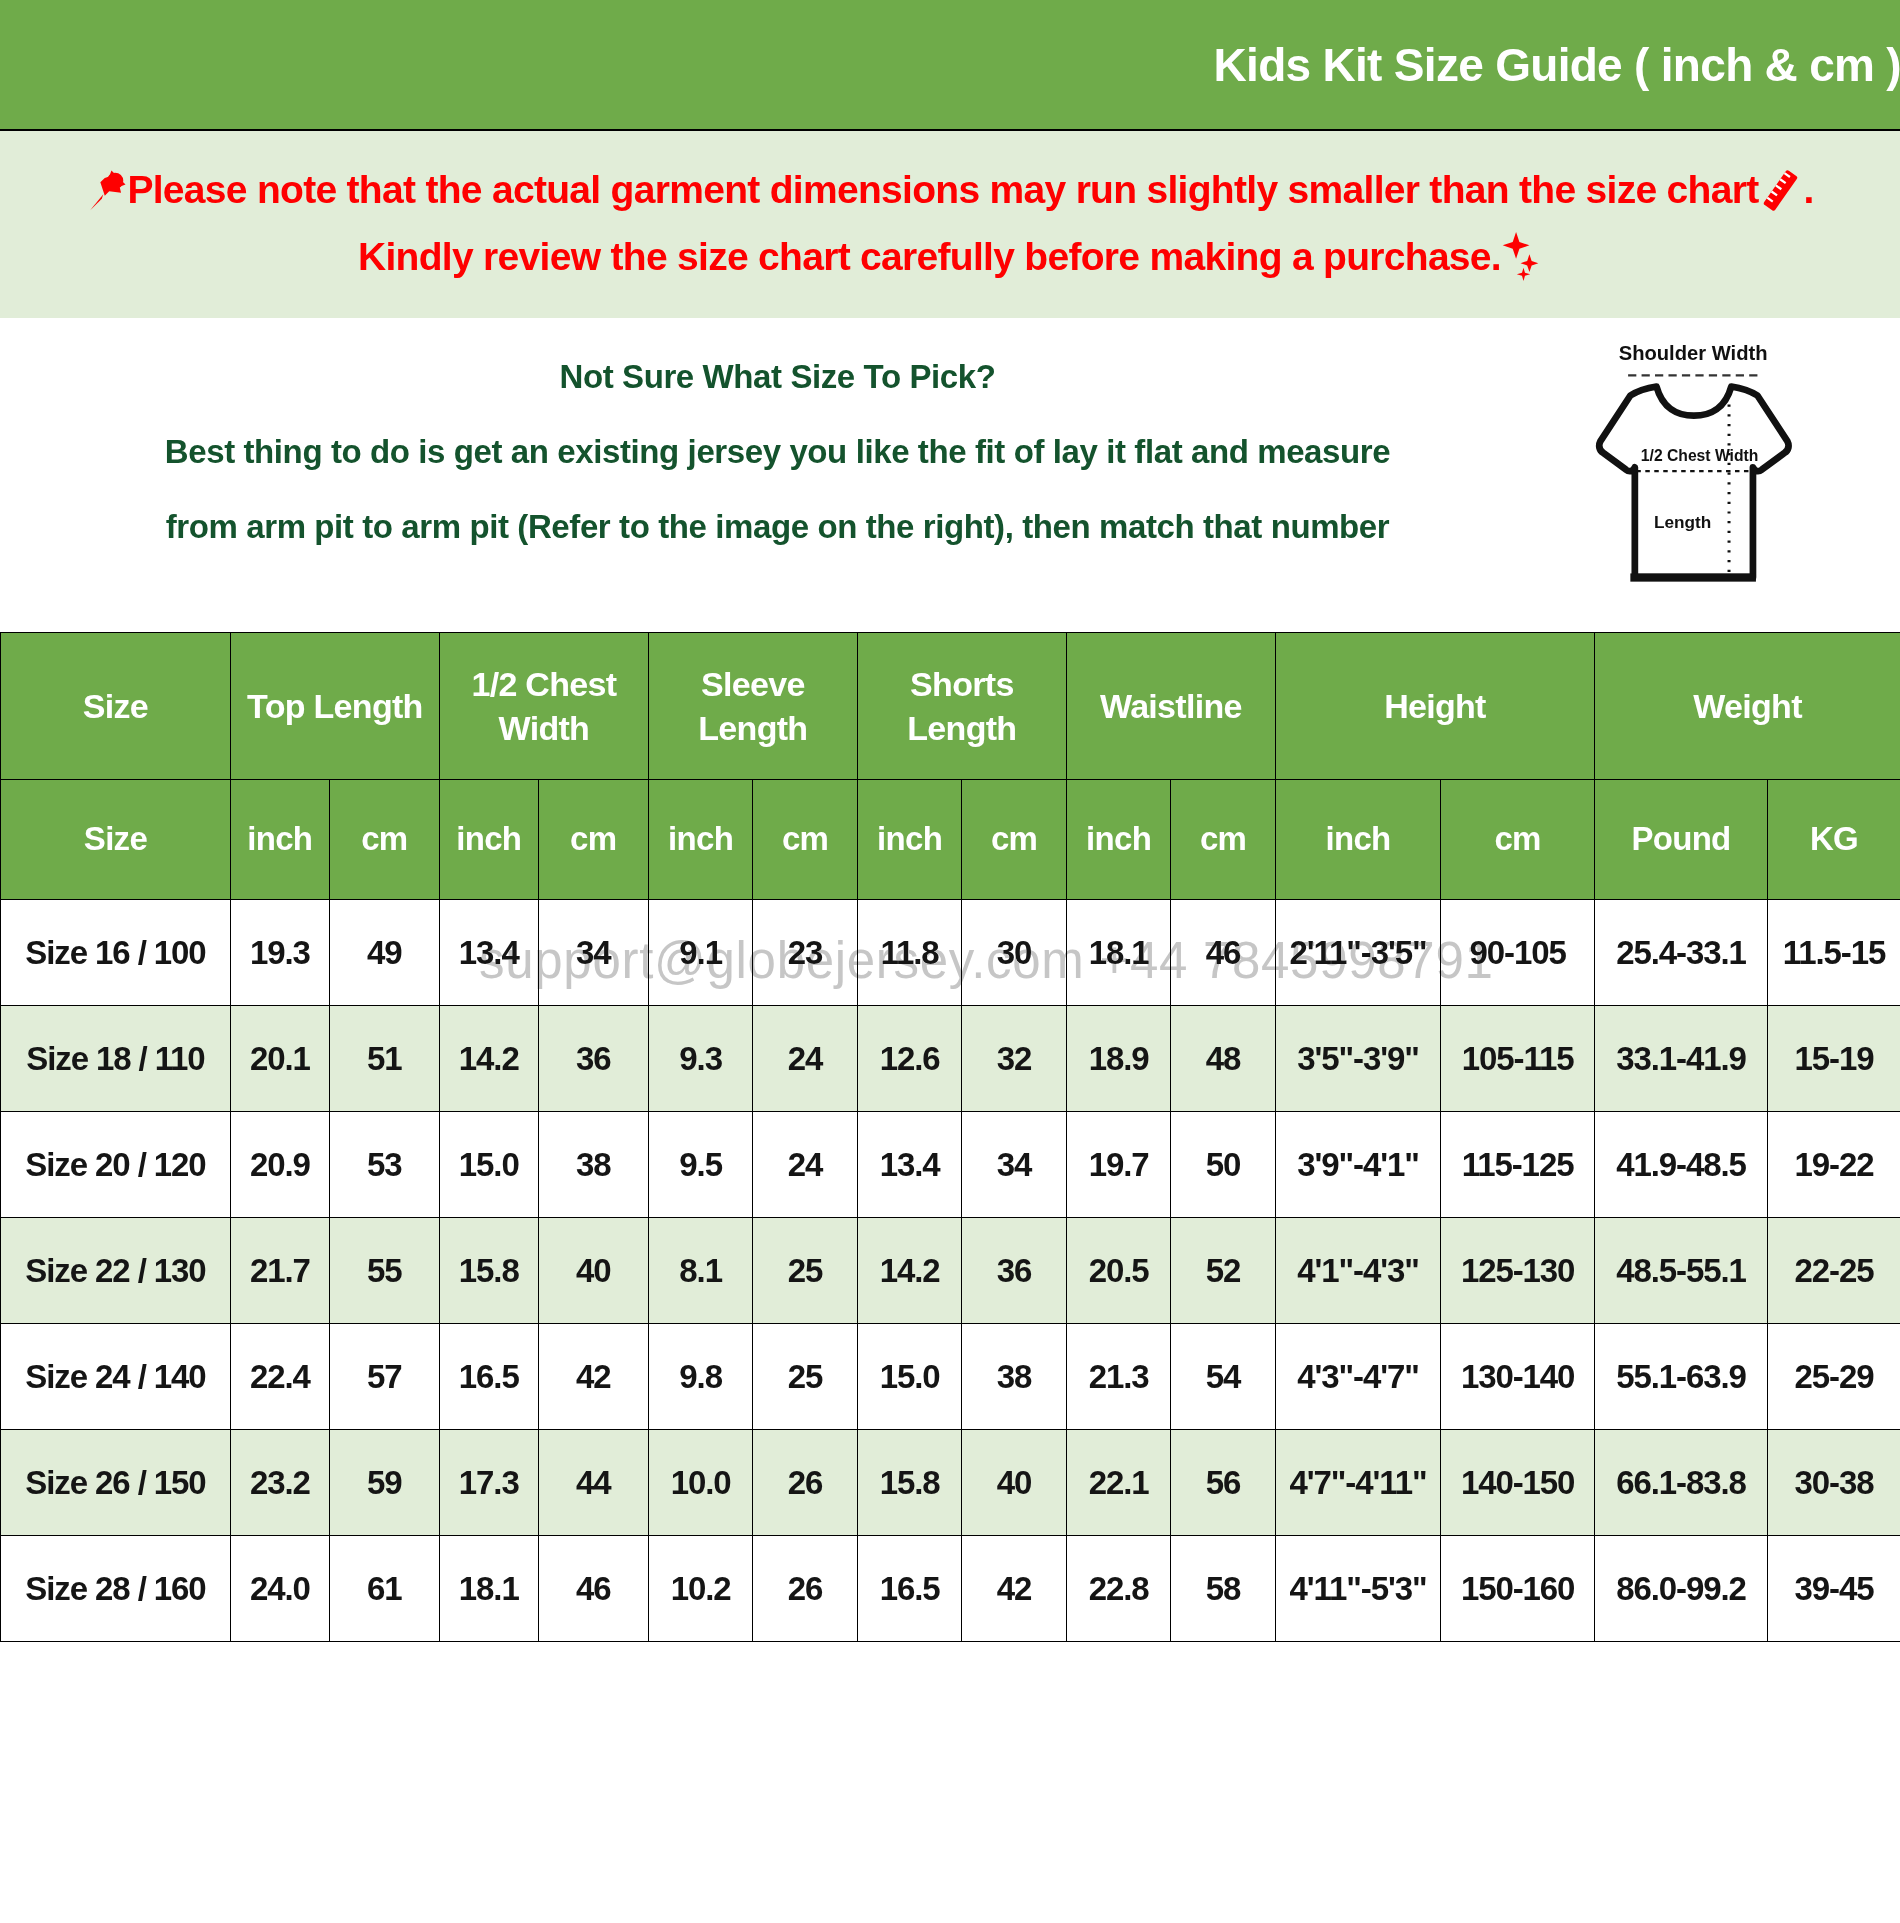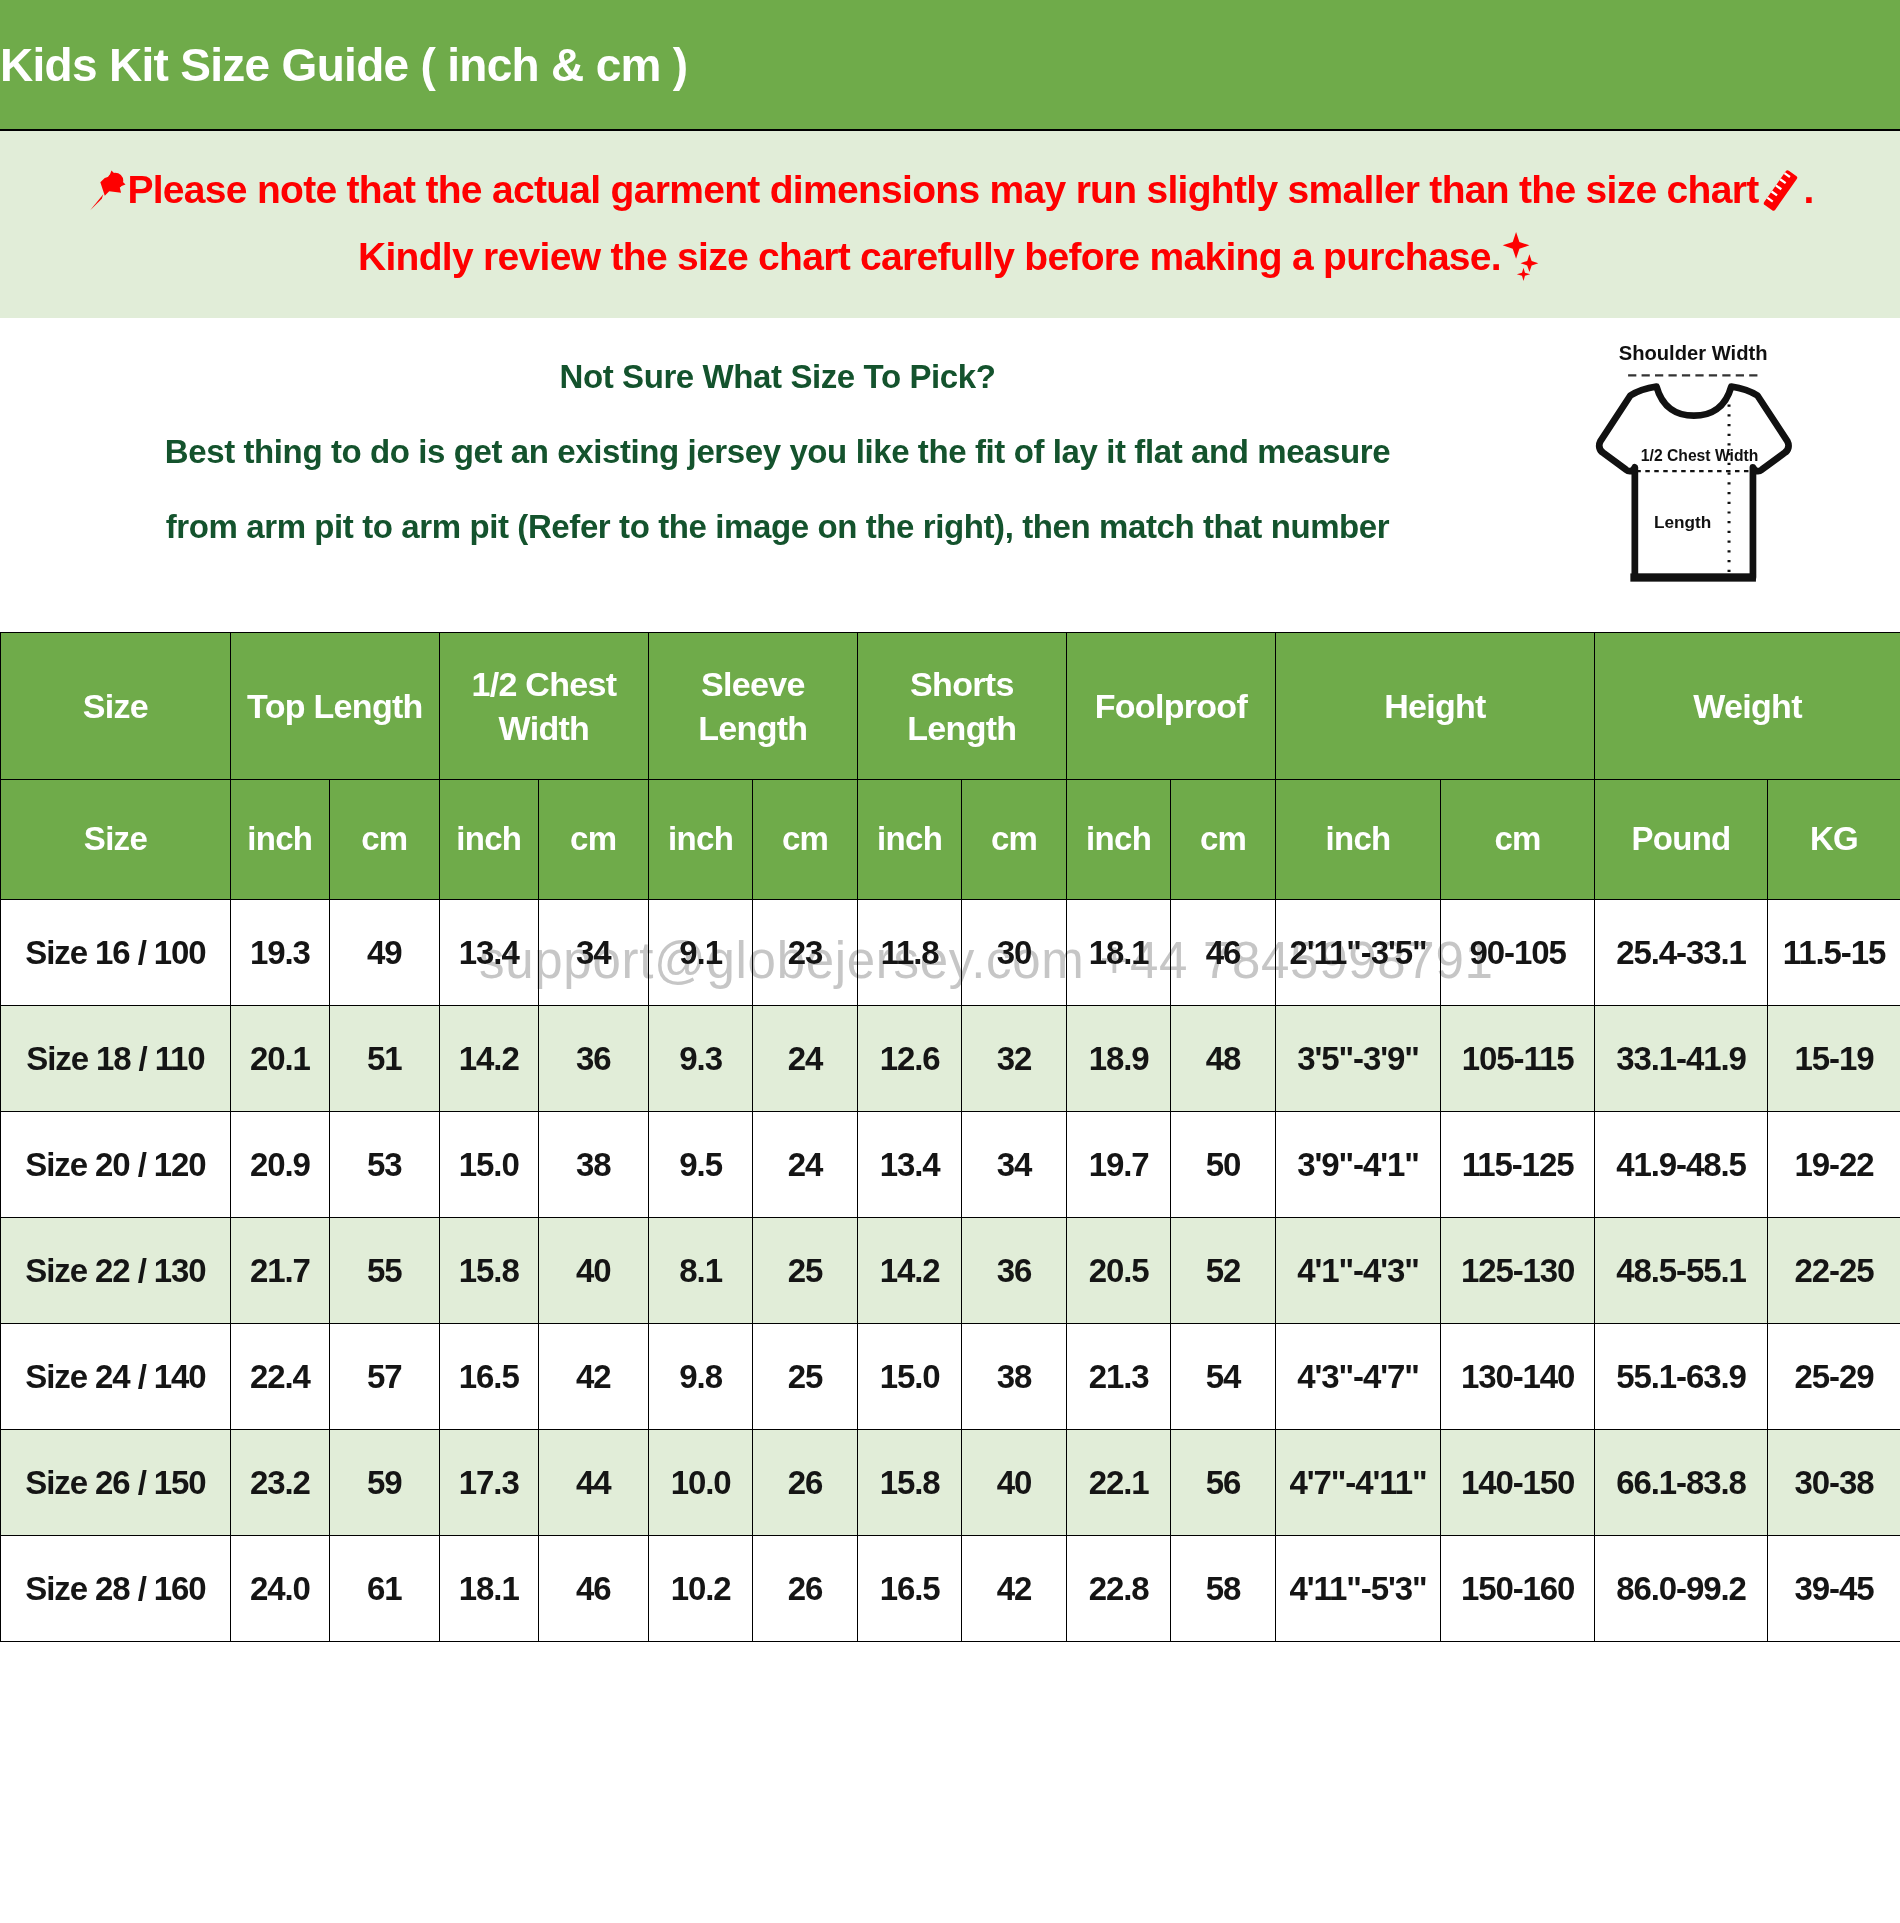--- a/index.html
+++ b/index.html
@@ -7,21 +7,21 @@
     width:1901px;
     font-family:"Liberation Sans","DejaVu Sans",sans-serif;
     background:#ffffff;
     -webkit-font-smoothing:antialiased;
   }
   .page{width:1901px;height:1923px;position:relative;overflow:hidden;background:#fff;}
 
   
   .title-bar{
     height:129px;background:#6FAB4A;border-bottom:2.2px solid #000;
-    display:flex;align-items:center;justify-content:flex-start;
+    display:flex;align-items:center;justify-content:flex-end;
   }
   .title-bar h1{
     margin:0;color:#fff;font-size:46px;font-weight:bold;letter-spacing:-0.7px;
   }
 
   
   .notice{
     height:187px;background:#E1EDD8;
     display:flex;flex-direction:column;align-items:center;justify-content:center;
     gap:19.4px;
@@ -170,21 +170,21 @@
           <col class="c-lb">
           <col class="c-kg">
       </colgroup>
       <thead>
         <tr class="groups">
             <th colspan="1">Size</th>
             <th colspan="2">Top Length</th>
             <th colspan="2">1/2 Chest Width</th>
             <th colspan="2">Sleeve Length</th>
             <th colspan="2">Shorts Length</th>
-            <th colspan="2">Foolproof</th>
+            <th colspan="2">Waistline</th>
             <th colspan="2">Height</th>
             <th colspan="2">Weight</th>
           </tr>
         <tr class="units">
             <th>Size</th>
             <th>inch</th>
             <th>cm</th>
             <th>inch</th>
             <th>cm</th>
             <th>inch</th>

